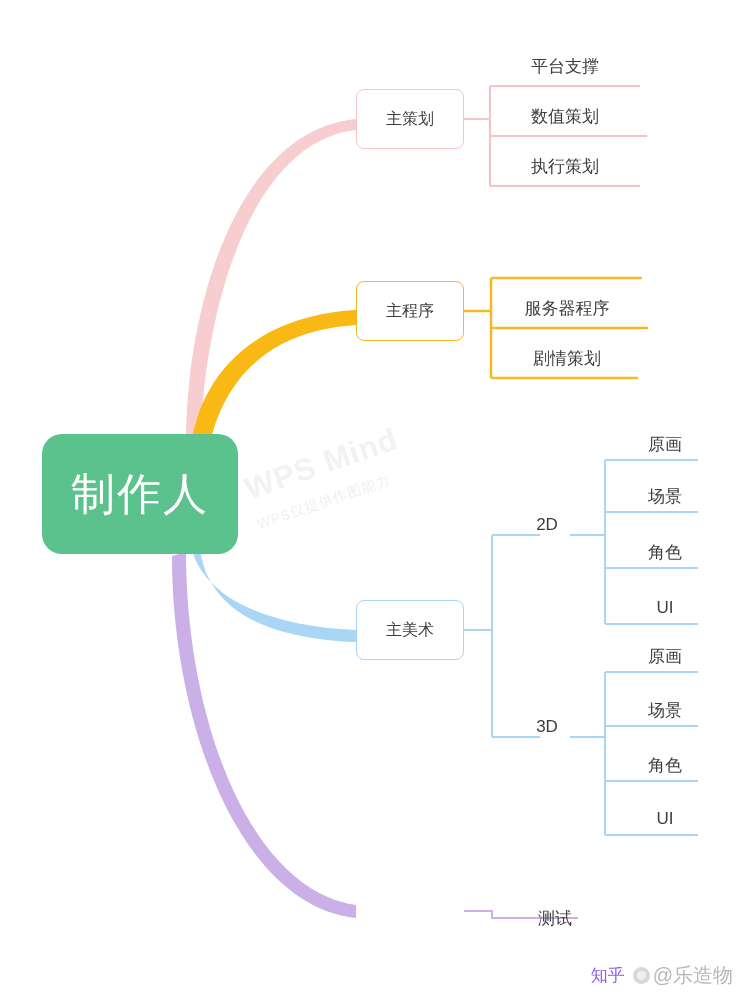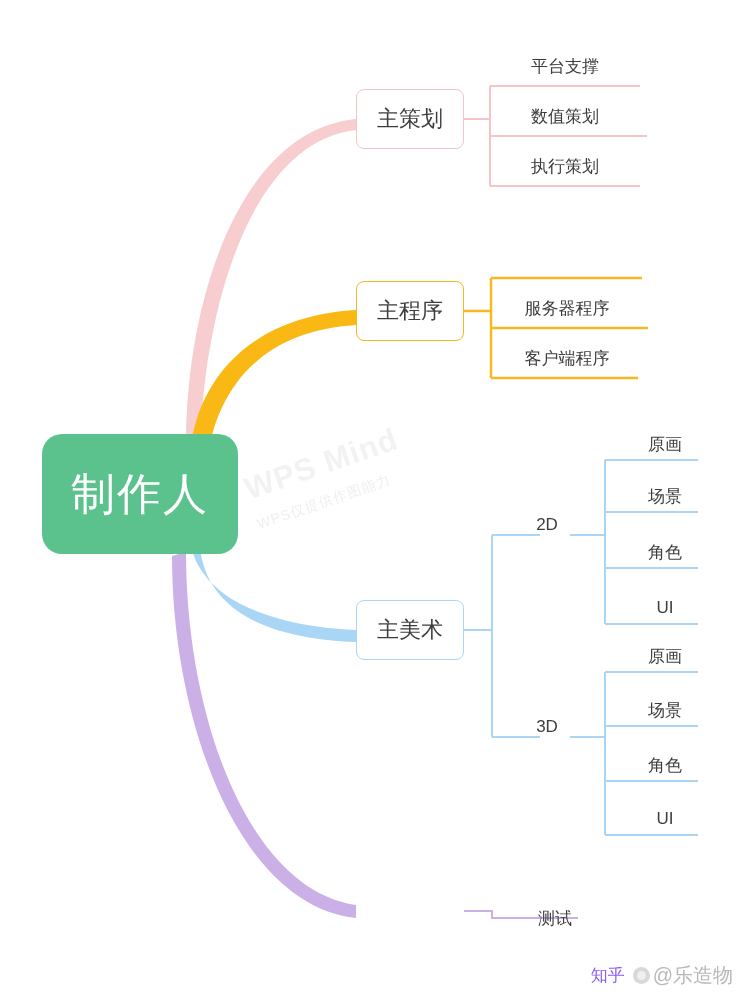--- a/index.html
+++ b/index.html
@@ -18,21 +18,21 @@
   
   .root {
     left:42px; top:434px; width:196px; height:120px;
     background:#5cc28d; border-radius:20px;
     color:#ffffff; font-size:44px; letter-spacing:2px;
   }
 
   
   .l1 {
     width:108px; height:60px; border-radius:8px; background:#ffffff;
-    font-size:22px; border:1.5px solid #cccccc;
+    font-size:16px; border:1.5px solid #cccccc;
   }
   .l1.plan  { left:356px; top:89px;  border-color:#f6c3c6; color:#3d3d3d; }
   .l1.prog  { left:356px; top:281px; border-color:#f5b923; color:#3d3d3d; }
   .l1.art   { left:356px; top:600px; border-color:#a9d6f5; color:#3d3d3d; }
   .l1.test  { left:356px; top:881px; border-color:#cbb0e8; color:#3d3d3d; }
 
   
   .leaf {
     position:absolute; font-size:17px; color:#3d3d3d;
     display:flex; align-items:center; justify-content:center;
@@ -133,21 +133,21 @@
   </div>
   <div class="node l1 art">
     <span>主美术</span>
   </div>
 
   <div class="leaf w110" style="left:510px; top:46px;">平台支撑</div>
   <div class="leaf w110" style="left:510px; top:96px;">数值策划</div>
   <div class="leaf w110" style="left:510px; top:146px;">执行策划</div>
 
   <div class="leaf w110" style="left:512px; top:288px;">服务器程序</div>
-  <div class="leaf w110" style="left:512px; top:338px;">客户端程序</div>
+  <div class="leaf w110" style="left:512px; top:338px;">剧情策划</div>
 
   <div class="leaf w70" style="left:512px; top:505px;">2D</div>
   <div class="leaf w70" style="left:512px; top:707px;">3D</div>
 
   <div class="leaf w96" style="left:617px; top:424px;">原画</div>
   <div class="leaf w96" style="left:617px; top:476px;">场景</div>
   <div class="leaf w96" style="left:617px; top:532px;">角色</div>
   <div class="leaf w96" style="left:617px; top:588px;">UI</div>
 
   <div class="leaf w96" style="left:617px; top:636px;">原画</div>

